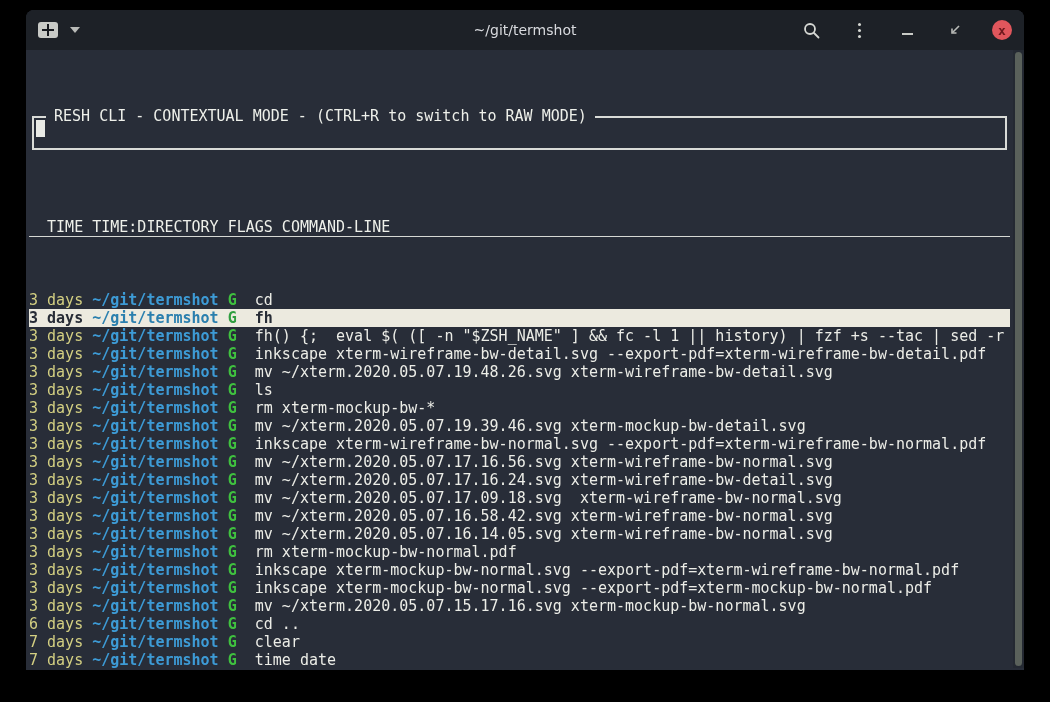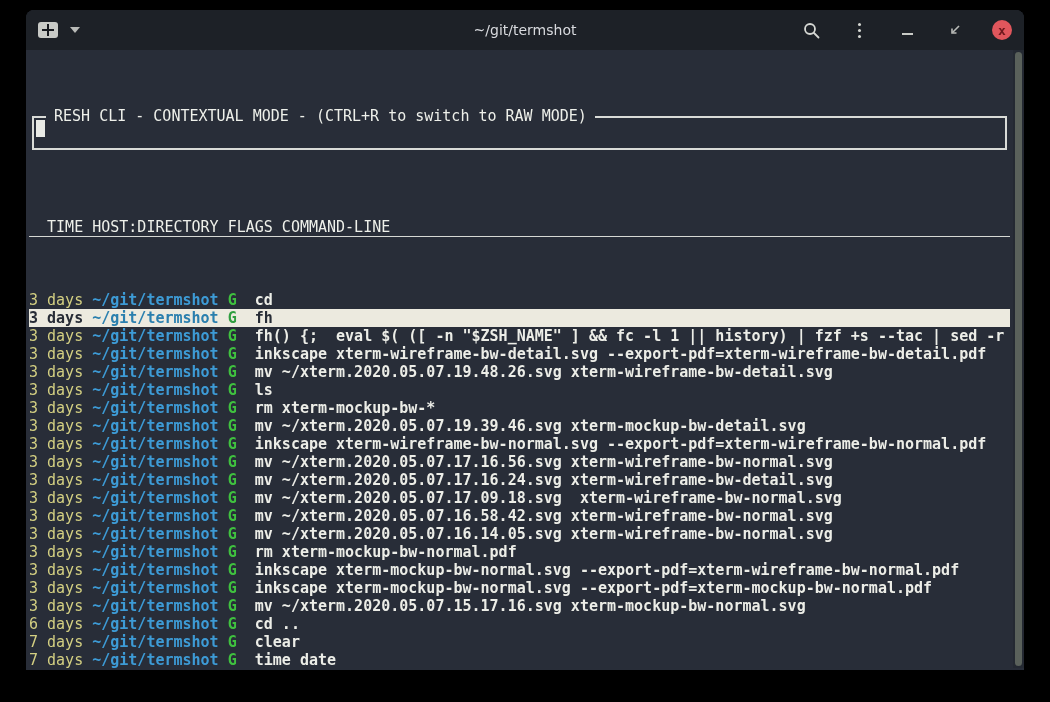--- a/index.html
+++ b/index.html
@@ -59,21 +59,21 @@
               color:#eef0ea;}
   .cursor-block{position:absolute;left:2px;top:2px;width:9px;height:17px;background:#e9eae5;}
 
   .table-header{margin-top:14px;border-bottom:1px solid #d6d8d4;color:#eef0ea;height:19px;}
 
   .rows{}
   .hrow{height:18px;display:flex;text-align:right;}
   .hrow .c-time{color:var(--time-fg);}
   .hrow .c-dir{color:var(--dir-fg);font-weight:bold;}
   .hrow .c-flags{color:var(--flag-fg);font-weight:bold;}
-  .hrow .c-cmd{color:var(--cmd-fg);font-weight:bold;}
+  .hrow .c-cmd{color:var(--cmd-fg);}
   .hrow.selected{background:var(--sel-bg);}
   .hrow.selected .c-time,.hrow.selected .c-cmd{color:var(--sel-fg);font-weight:bold;}
   .hrow.selected .c-dir{color:var(--sel-dir);}
   .hrow.selected .c-flags{color:var(--sel-flag);}
   .sp1{white-space:pre;}
 </style>
 </head>
 <body>
 
 <div class="window">
@@ -112,21 +112,21 @@
   </div>
 
   <div class="terminal">
     <div class="term-content">
 
       <div class="resh-box">
         <div class="resh-title">RESH CLI - CONTEXTUAL MODE - (CTRL+R to switch to RAW MODE)</div>
         <div class="cursor-block"></div>
       </div>
 
-      <div class="table-header">  TIME HOST:DIRECTORY FLAGS COMMAND-LINE</div>
+      <div class="table-header">  TIME TIME:DIRECTORY FLAGS COMMAND-LINE</div>
 
       <div class="rows"><div class="hrow"><span class="c-time">3 days</span><span class="sp1"> </span><span class="c-dir">~/git/termshot</span><span class="sp1"> </span><span class="c-flags">G</span><span class="sp1">  </span><span class="c-cmd">cd</span></div><div class="hrow selected"><span class="c-time">3 days</span><span class="sp1"> </span><span class="c-dir">~/git/termshot</span><span class="sp1"> </span><span class="c-flags">G</span><span class="sp1">  </span><span class="c-cmd">fh</span></div><div class="hrow"><span class="c-time">3 days</span><span class="sp1"> </span><span class="c-dir">~/git/termshot</span><span class="sp1"> </span><span class="c-flags">G</span><span class="sp1">  </span><span class="c-cmd">fh() {;  eval $( ([ -n "$ZSH_NAME" ] &amp;&amp; fc -l 1 || history) | fzf +s --tac | sed -r</span></div><div class="hrow"><span class="c-time">3 days</span><span class="sp1"> </span><span class="c-dir">~/git/termshot</span><span class="sp1"> </span><span class="c-flags">G</span><span class="sp1">  </span><span class="c-cmd">inkscape xterm-wireframe-bw-detail.svg --export-pdf=xterm-wireframe-bw-detail.pdf</span></div><div class="hrow"><span class="c-time">3 days</span><span class="sp1"> </span><span class="c-dir">~/git/termshot</span><span class="sp1"> </span><span class="c-flags">G</span><span class="sp1">  </span><span class="c-cmd">mv ~/xterm.2020.05.07.19.48.26.svg xterm-wireframe-bw-detail.svg</span></div><div class="hrow"><span class="c-time">3 days</span><span class="sp1"> </span><span class="c-dir">~/git/termshot</span><span class="sp1"> </span><span class="c-flags">G</span><span class="sp1">  </span><span class="c-cmd">ls</span></div><div class="hrow"><span class="c-time">3 days</span><span class="sp1"> </span><span class="c-dir">~/git/termshot</span><span class="sp1"> </span><span class="c-flags">G</span><span class="sp1">  </span><span class="c-cmd">rm xterm-mockup-bw-*</span></div><div class="hrow"><span class="c-time">3 days</span><span class="sp1"> </span><span class="c-dir">~/git/termshot</span><span class="sp1"> </span><span class="c-flags">G</span><span class="sp1">  </span><span class="c-cmd">mv ~/xterm.2020.05.07.19.39.46.svg xterm-mockup-bw-detail.svg</span></div><div class="hrow"><span class="c-time">3 days</span><span class="sp1"> </span><span class="c-dir">~/git/termshot</span><span class="sp1"> </span><span class="c-flags">G</span><span class="sp1">  </span><span class="c-cmd">inkscape xterm-wireframe-bw-normal.svg --export-pdf=xterm-wireframe-bw-normal.pdf</span></div><div class="hrow"><span class="c-time">3 days</span><span class="sp1"> </span><span class="c-dir">~/git/termshot</span><span class="sp1"> </span><span class="c-flags">G</span><span class="sp1">  </span><span class="c-cmd">mv ~/xterm.2020.05.07.17.16.56.svg xterm-wireframe-bw-normal.svg</span></div><div class="hrow"><span class="c-time">3 days</span><span class="sp1"> </span><span class="c-dir">~/git/termshot</span><span class="sp1"> </span><span class="c-flags">G</span><span class="sp1">  </span><span class="c-cmd">mv ~/xterm.2020.05.07.17.16.24.svg xterm-wireframe-bw-detail.svg</span></div><div class="hrow"><span class="c-time">3 days</span><span class="sp1"> </span><span class="c-dir">~/git/termshot</span><span class="sp1"> </span><span class="c-flags">G</span><span class="sp1">  </span><span class="c-cmd">mv ~/xterm.2020.05.07.17.09.18.svg  xterm-wireframe-bw-normal.svg</span></div><div class="hrow"><span class="c-time">3 days</span><span class="sp1"> </span><span class="c-dir">~/git/termshot</span><span class="sp1"> </span><span class="c-flags">G</span><span class="sp1">  </span><span class="c-cmd">mv ~/xterm.2020.05.07.16.58.42.svg xterm-wireframe-bw-normal.svg</span></div><div class="hrow"><span class="c-time">3 days</span><span class="sp1"> </span><span class="c-dir">~/git/termshot</span><span class="sp1"> </span><span class="c-flags">G</span><span class="sp1">  </span><span class="c-cmd">mv ~/xterm.2020.05.07.16.14.05.svg xterm-wireframe-bw-normal.svg</span></div><div class="hrow"><span class="c-time">3 days</span><span class="sp1"> </span><span class="c-dir">~/git/termshot</span><span class="sp1"> </span><span class="c-flags">G</span><span class="sp1">  </span><span class="c-cmd">rm xterm-mockup-bw-normal.pdf</span></div><div class="hrow"><span class="c-time">3 days</span><span class="sp1"> </span><span class="c-dir">~/git/termshot</span><span class="sp1"> </span><span class="c-flags">G</span><span class="sp1">  </span><span class="c-cmd">inkscape xterm-mockup-bw-normal.svg --export-pdf=xterm-wireframe-bw-normal.pdf</span></div><div class="hrow"><span class="c-time">3 days</span><span class="sp1"> </span><span class="c-dir">~/git/termshot</span><span class="sp1"> </span><span class="c-flags">G</span><span class="sp1">  </span><span class="c-cmd">inkscape xterm-mockup-bw-normal.svg --export-pdf=xterm-mockup-bw-normal.pdf</span></div><div class="hrow"><span class="c-time">3 days</span><span class="sp1"> </span><span class="c-dir">~/git/termshot</span><span class="sp1"> </span><span class="c-flags">G</span><span class="sp1">  </span><span class="c-cmd">mv ~/xterm.2020.05.07.15.17.16.svg xterm-mockup-bw-normal.svg</span></div><div class="hrow"><span class="c-time">6 days</span><span class="sp1"> </span><span class="c-dir">~/git/termshot</span><span class="sp1"> </span><span class="c-flags">G</span><span class="sp1">  </span><span class="c-cmd">cd ..</span></div><div class="hrow"><span class="c-time">7 days</span><span class="sp1"> </span><span class="c-dir">~/git/termshot</span><span class="sp1"> </span><span class="c-flags">G</span><span class="sp1">  </span><span class="c-cmd">clear</span></div><div class="hrow"><span class="c-time">7 days</span><span class="sp1"> </span><span class="c-dir">~/git/termshot</span><span class="sp1"> </span><span class="c-flags">G</span><span class="sp1">  </span><span class="c-cmd">time date</span></div></div>
 
       
       
 
     </div>
     <div class="term-scrollbar">
       <div class="scroll-thumb"></div>
     </div>

